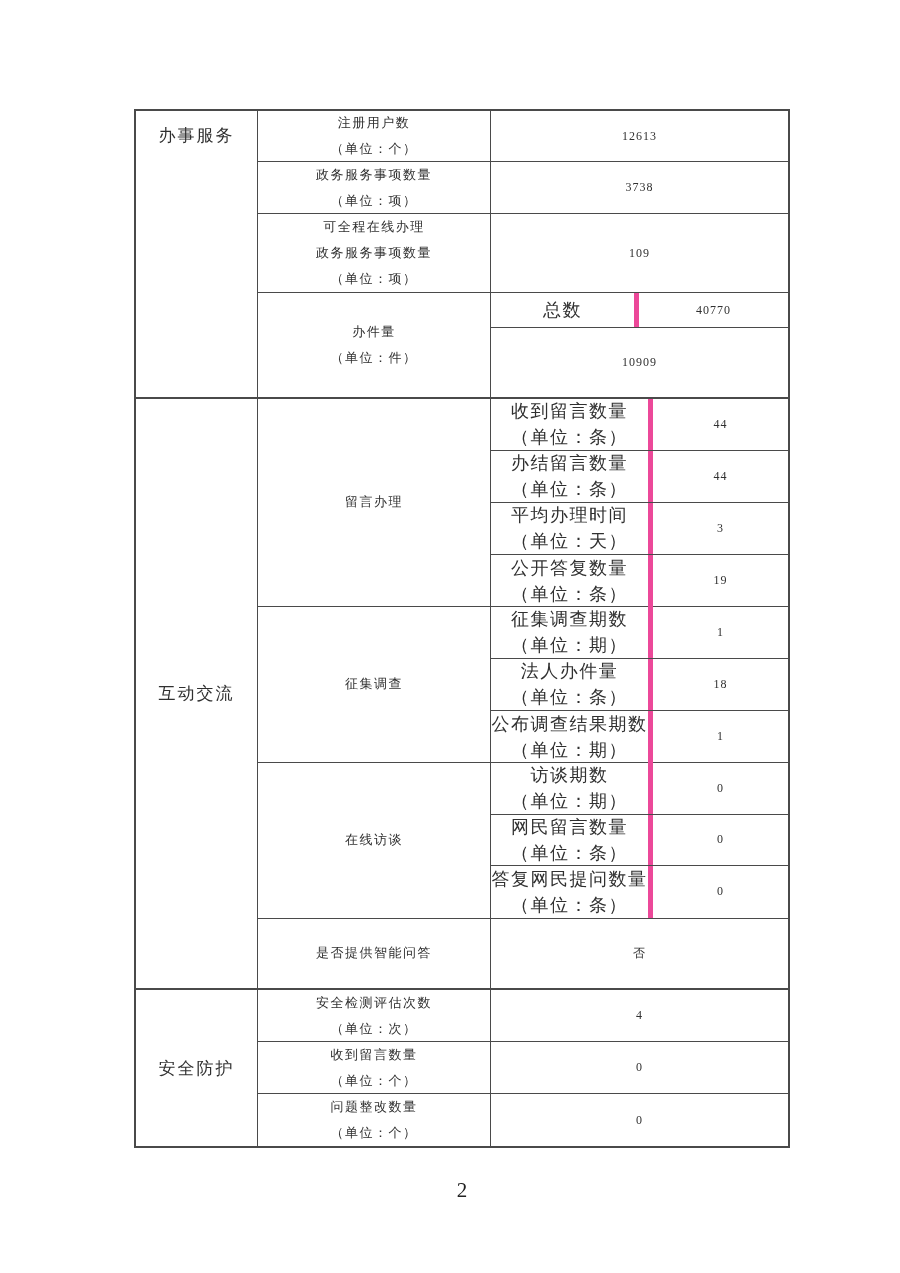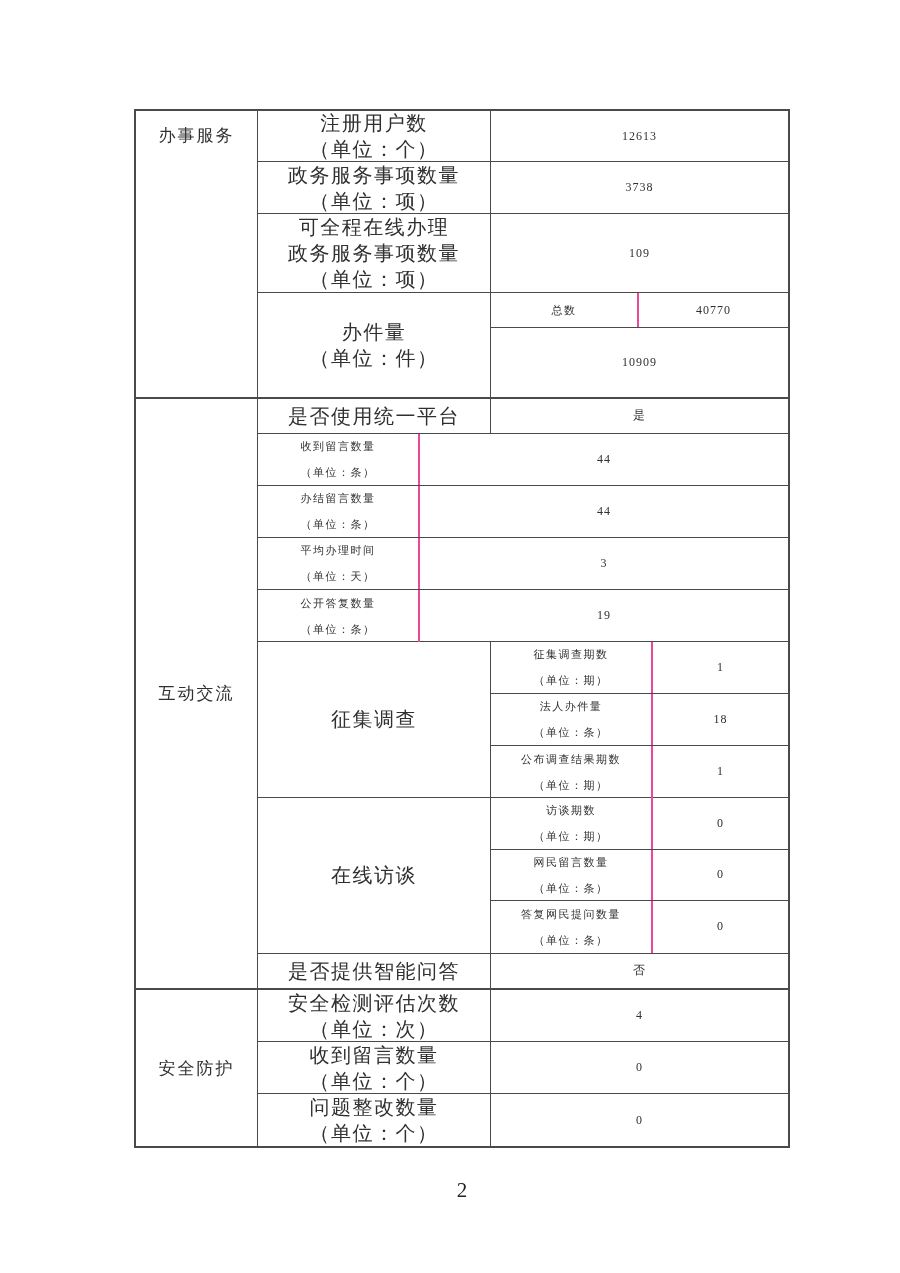--- a/index.html
+++ b/index.html
@@ -20,33 +20,33 @@
     display:flex; justify-content:center; align-items:center;
     font-size:17px; letter-spacing:2px;
   }
   .cat.top { align-items:flex-start; padding-top:13px; }
   .rows { flex:1; display:flex; flex-direction:column; }
   .r { display:flex; box-sizing:border-box; border-bottom:1px solid #4a4a4a; }
   .r.last { border-bottom:none; flex:1; }
   .lbl {
     width:233px; box-sizing:border-box; border-right:1px solid #4a4a4a;
     display:flex; flex-direction:column; justify-content:center; align-items:center;
-    font-size:20px; letter-spacing:1.5px; line-height:26px; text-align:center;
+    font-size:13px; letter-spacing:1.5px; line-height:26px; text-align:center;
   }
   .val {
     flex:1; display:flex; justify-content:center; align-items:center;
     font-size:12px; letter-spacing:1px;
   }
   .grp-rows { flex:1; display:flex; flex-direction:column; }
   .sub { display:flex; box-sizing:border-box; border-bottom:1px solid #4a4a4a; }
   .sub.last { border-bottom:none; flex:1; }
   .sub-lbl {
-    box-sizing:border-box; border-right:2px solid #ec4899;
+    box-sizing:border-box; border-right:5px solid #ec4899;
     display:flex; flex-direction:column; justify-content:center; align-items:center;
-    font-size:11px; letter-spacing:1.5px; line-height:26px; text-align:center;
+    font-size:18px; letter-spacing:1.5px; line-height:26px; text-align:center;
   }
   .w148 { width:148px; }
   .w162 { width:162px; }
   .footer {
     position:absolute; left:134px; top:1178px; width:656px;
     text-align:center; font-size:21px; color:#222222;
   }
 </style>
 </head>
 <body>
@@ -97,26 +97,23 @@
           </div>
         </div>
       </div>
     </div>
 
     <div class="section" style="height:592px">
       <div class="cat">
         <span>互动交流</span>
       </div>
       <div class="rows">
-        <div class="r" style="height:35px">
-          <div class="lbl">是否使用统一平台</div>
-          <div class="val">是</div>
-        </div>
 
         <div class="r" style="height:208px">
+          <div class="lbl">留言办理</div>
           <div class="grp-rows">
             <div class="sub" style="height:52px">
               <div class="sub-lbl w162">
                 <div>收到留言数量</div>
                 <div>（单位：条）</div>
               </div>
               <div class="val">44</div>
             </div>
             <div class="sub" style="height:52px">
               <div class="sub-lbl w162">

